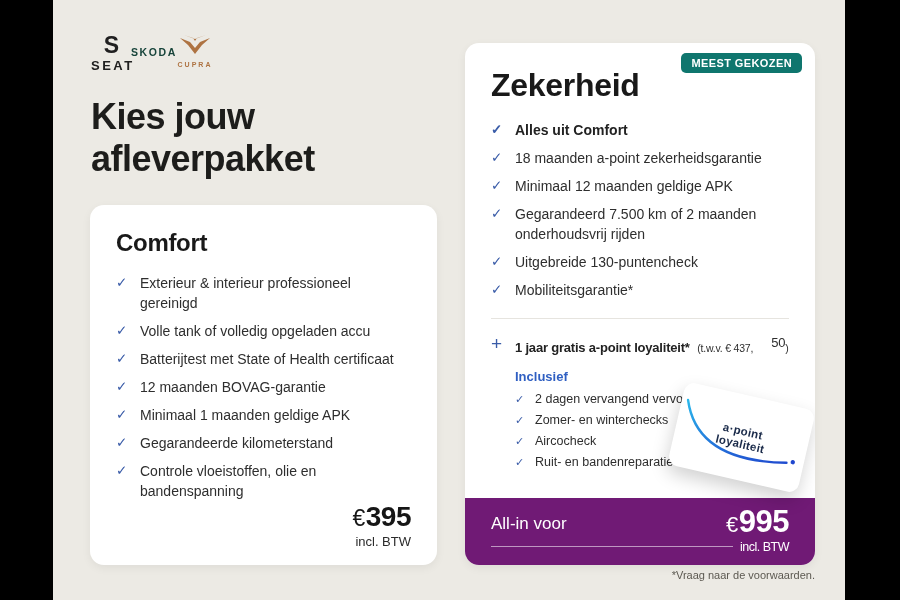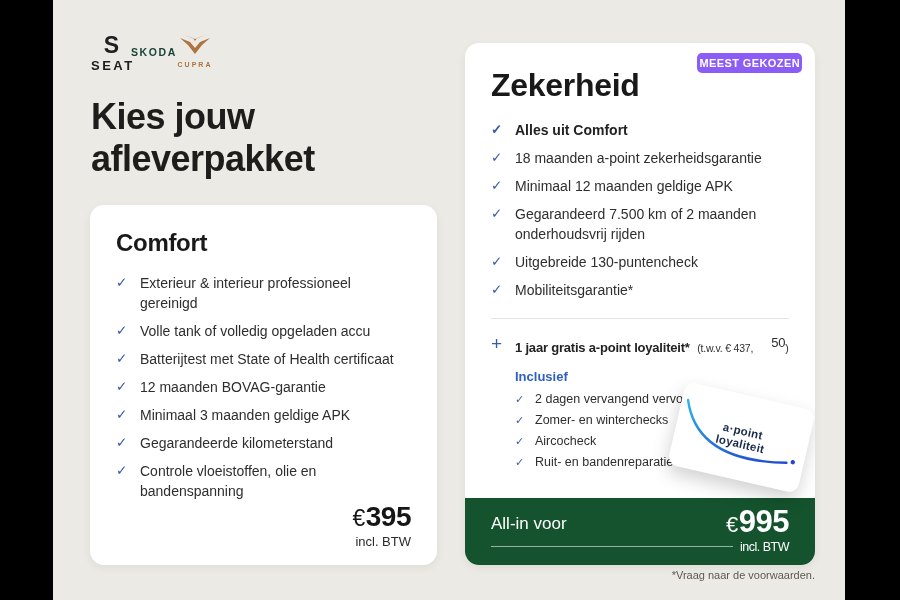--- a/index.html
+++ b/index.html
@@ -31,22 +31,22 @@
   .zk-card{left:412px;top:43px;width:350px;height:522px;overflow:hidden;}
 
   .card-inner{padding:24px 26px 0 26px;position:relative;}
   .card-title{font-size:24px;font-weight:700;color:#191919;margin:0 0 16px 0;letter-spacing:-0.3px;}
   .zk-card .card-title{font-size:32px;margin-bottom:16px;}
 
   .item{display:flex;gap:10px;margin-bottom:8px;font-size:14px;line-height:20px;color:#2E2E2E;}
   .item .check{color:#3A5CA8;font-size:13.5px;line-height:20px;flex:0 0 14px;}
   .item.bold{font-weight:700;color:#222;}
 
-  .badge{position:absolute;top:10px;right:13px;background:#8b5cf6;color:#fff;
-    font-size:11px;font-weight:700;letter-spacing:0.4px;padding:4px 2px;border-radius:5px;}
+  .badge{position:absolute;top:10px;right:13px;background:#0f766e;color:#fff;
+    font-size:11px;font-weight:700;letter-spacing:0.4px;padding:4px 10px;border-radius:5px;}
 
   .divider{border:none;border-top:1px solid #E6E4DF;margin:18px 0 16px 0;}
 
   .loyalty-row{display:flex;gap:8px;align-items:flex-start;white-space:nowrap;}
   .loyalty-row .plus{color:#3A5CA8;font-size:19px;line-height:17px;font-weight:500;flex:0 0 16px;}
   .loyalty-title{font-size:13px;font-weight:700;color:#222;letter-spacing:-0.2px;}
   .loyalty-note{font-size:10.5px;color:#2E2E2E;letter-spacing:-0.2px;margin-left:3px;}
   .loyalty-note sup{font-size:13px;padding-left:18px;}
 
   .inclusief{margin:13px 0 7px 24px;color:#2F5FC2;font-size:13px;font-weight:700;}
@@ -63,21 +63,21 @@
 
   
   .loyalty-card{position:absolute;left:210px;top:352px;width:133px;height:85px;background:#fff;
     border-radius:10px;box-shadow:0 8px 18px rgba(0,0,0,0.18);transform:rotate(13deg);
     display:flex;align-items:center;justify-content:center;z-index:6;}
   .loyalty-card .arc{position:absolute;left:0;top:0;}
   .lc-text{position:relative;text-align:center;font-size:11.5px;line-height:13px;font-weight:700;
     color:#1B2B4A;letter-spacing:0.3px;}
 
   
-  .zk-footer{position:absolute;left:0;right:0;bottom:0;height:67px;background:#14532d;color:#fff;}
+  .zk-footer{position:absolute;left:0;right:0;bottom:0;height:67px;background:#701a75;color:#fff;}
   .footer-label{position:absolute;left:26px;top:16px;font-size:17px;font-weight:500;}
   .footer-line{position:absolute;left:26px;top:48px;width:242px;border-top:1px solid rgba(255,255,255,0.55);}
   .footer-price{position:absolute;right:26px;top:6px;text-align:right;letter-spacing:-0.5px;}
   .footer-price .price-cur{font-size:22px;font-weight:500;}
   .footer-price .price-amount{font-size:31px;font-weight:700;}
   .footer-note{font-size:12.5px;margin-top:0;}
 
   .footnote{position:absolute;right:30px;top:569px;font-size:11px;color:#5C5951;}
 </style>
 </head>
@@ -121,21 +121,21 @@
       <div class="item">
           <span class="check">✓</span>
           <span>Batterijtest met State of Health certificaat</span>
         </div>
       <div class="item">
           <span class="check">✓</span>
           <span>12 maanden BOVAG-garantie</span>
         </div>
       <div class="item">
           <span class="check">✓</span>
-          <span>Minimaal 3 maanden geldige APK</span>
+          <span>Minimaal 1 maanden geldige APK</span>
         </div>
       <div class="item">
           <span class="check">✓</span>
           <span>Gegarandeerde kilometerstand</span>
         </div>
       <div class="item">
           <span class="check">✓</span>
           <span>Controle vloeistoffen, olie en bandenspanning</span>
         </div>
     </div>

